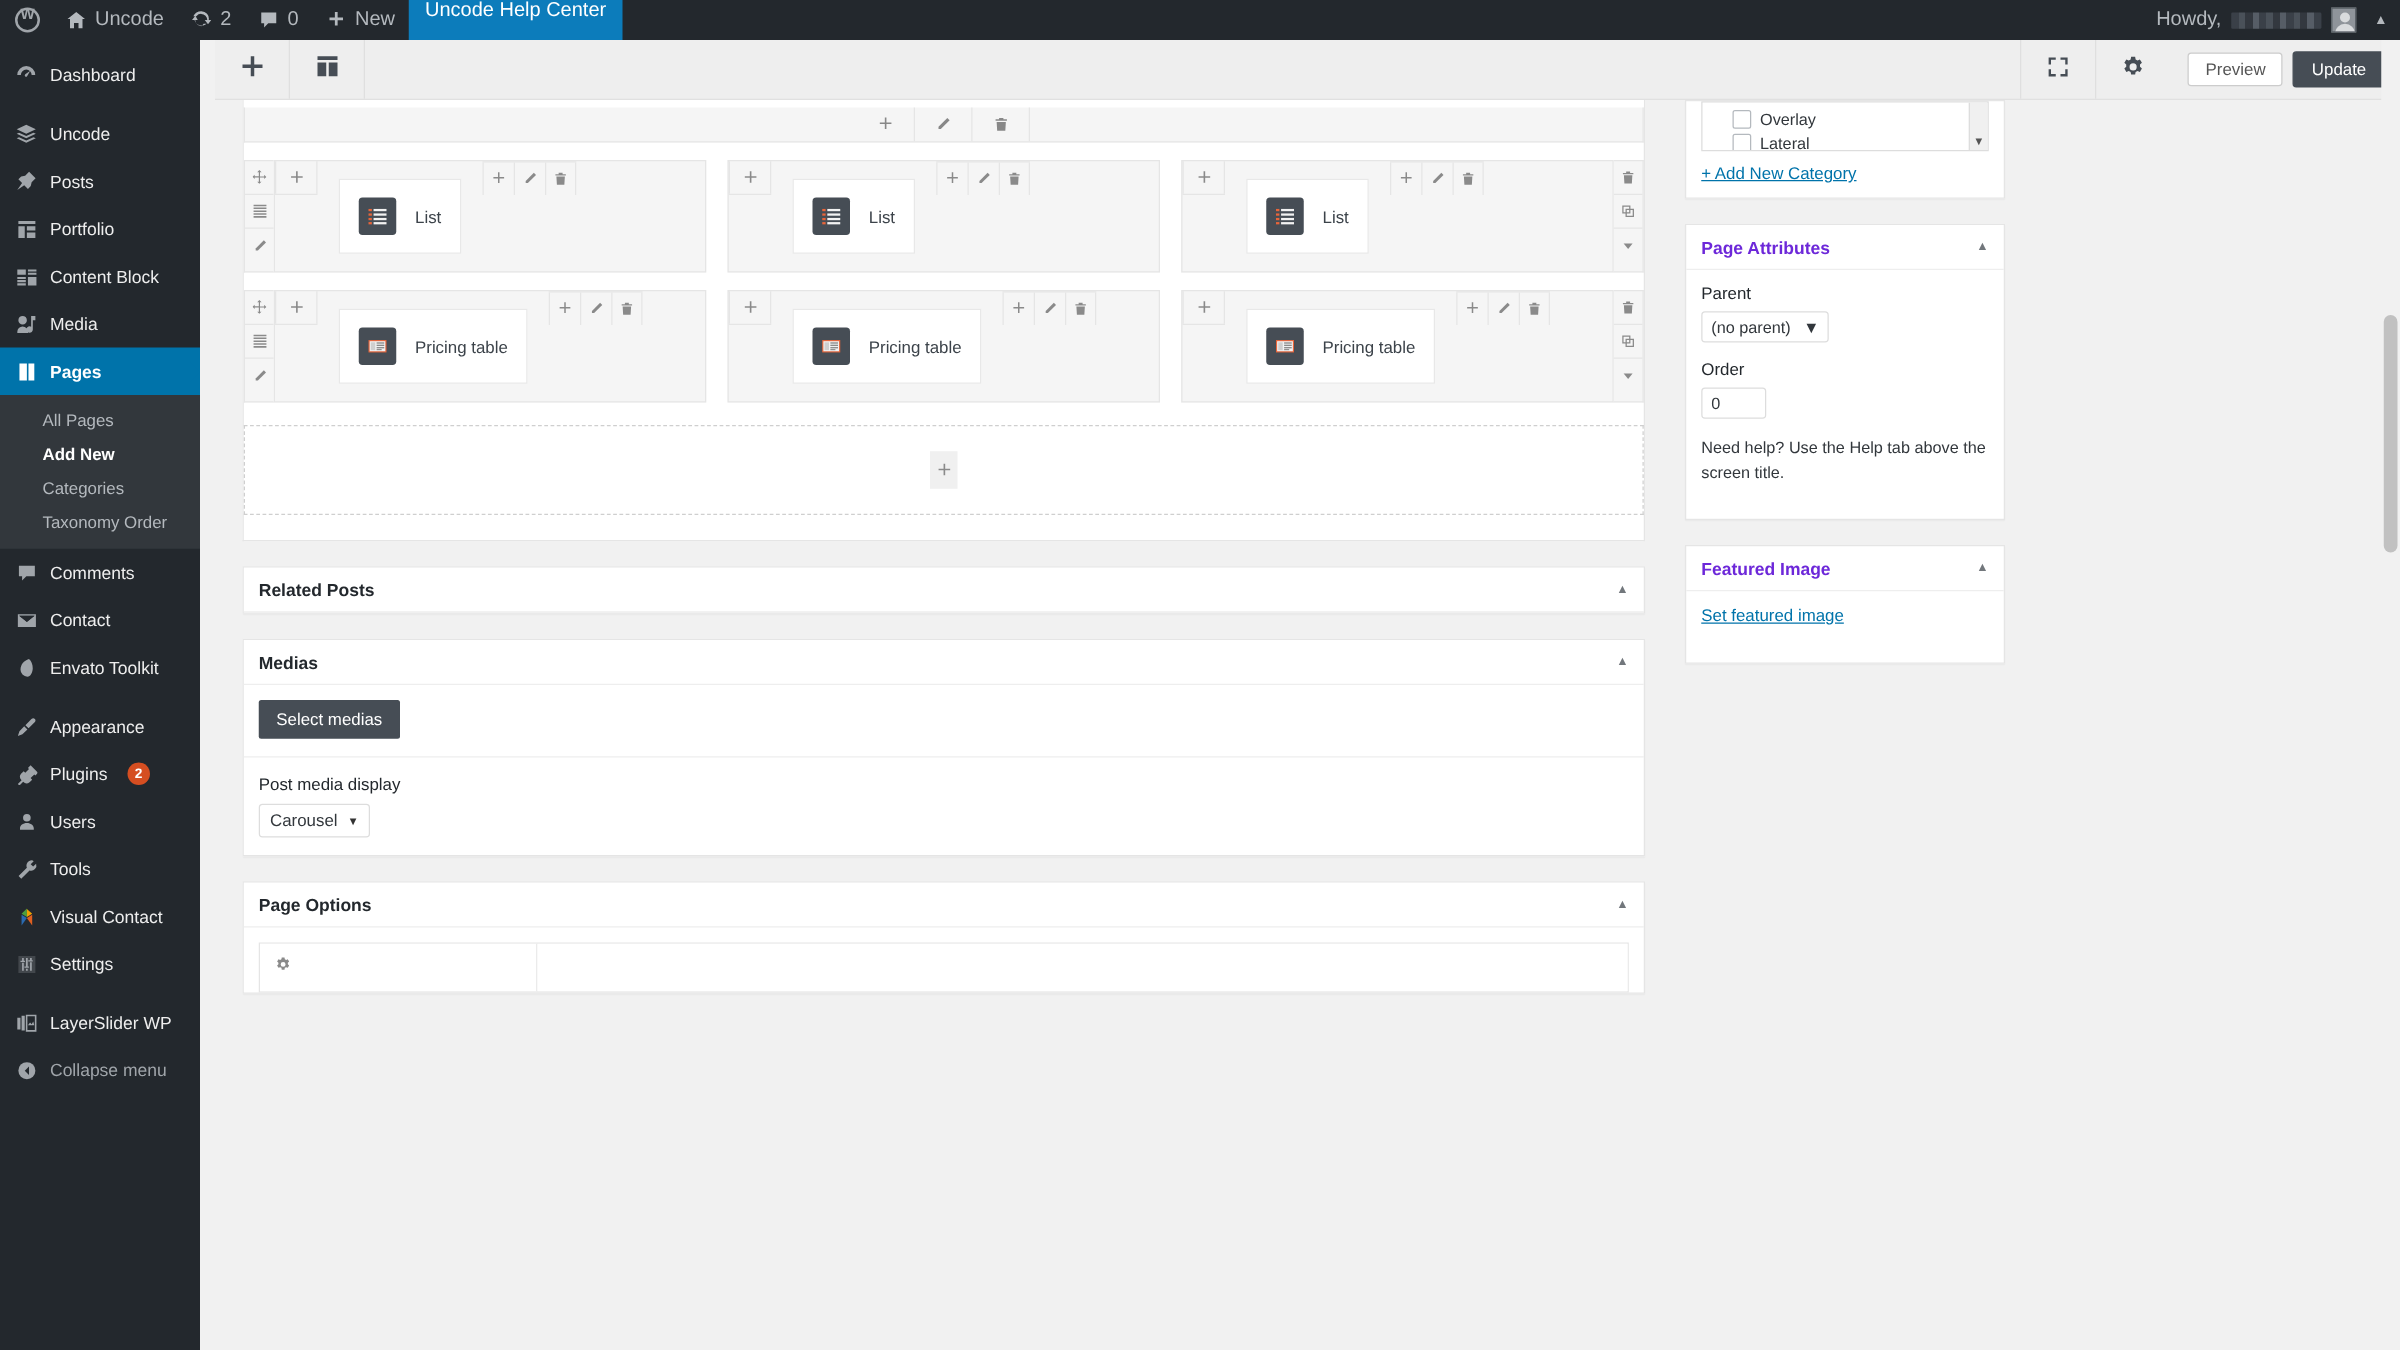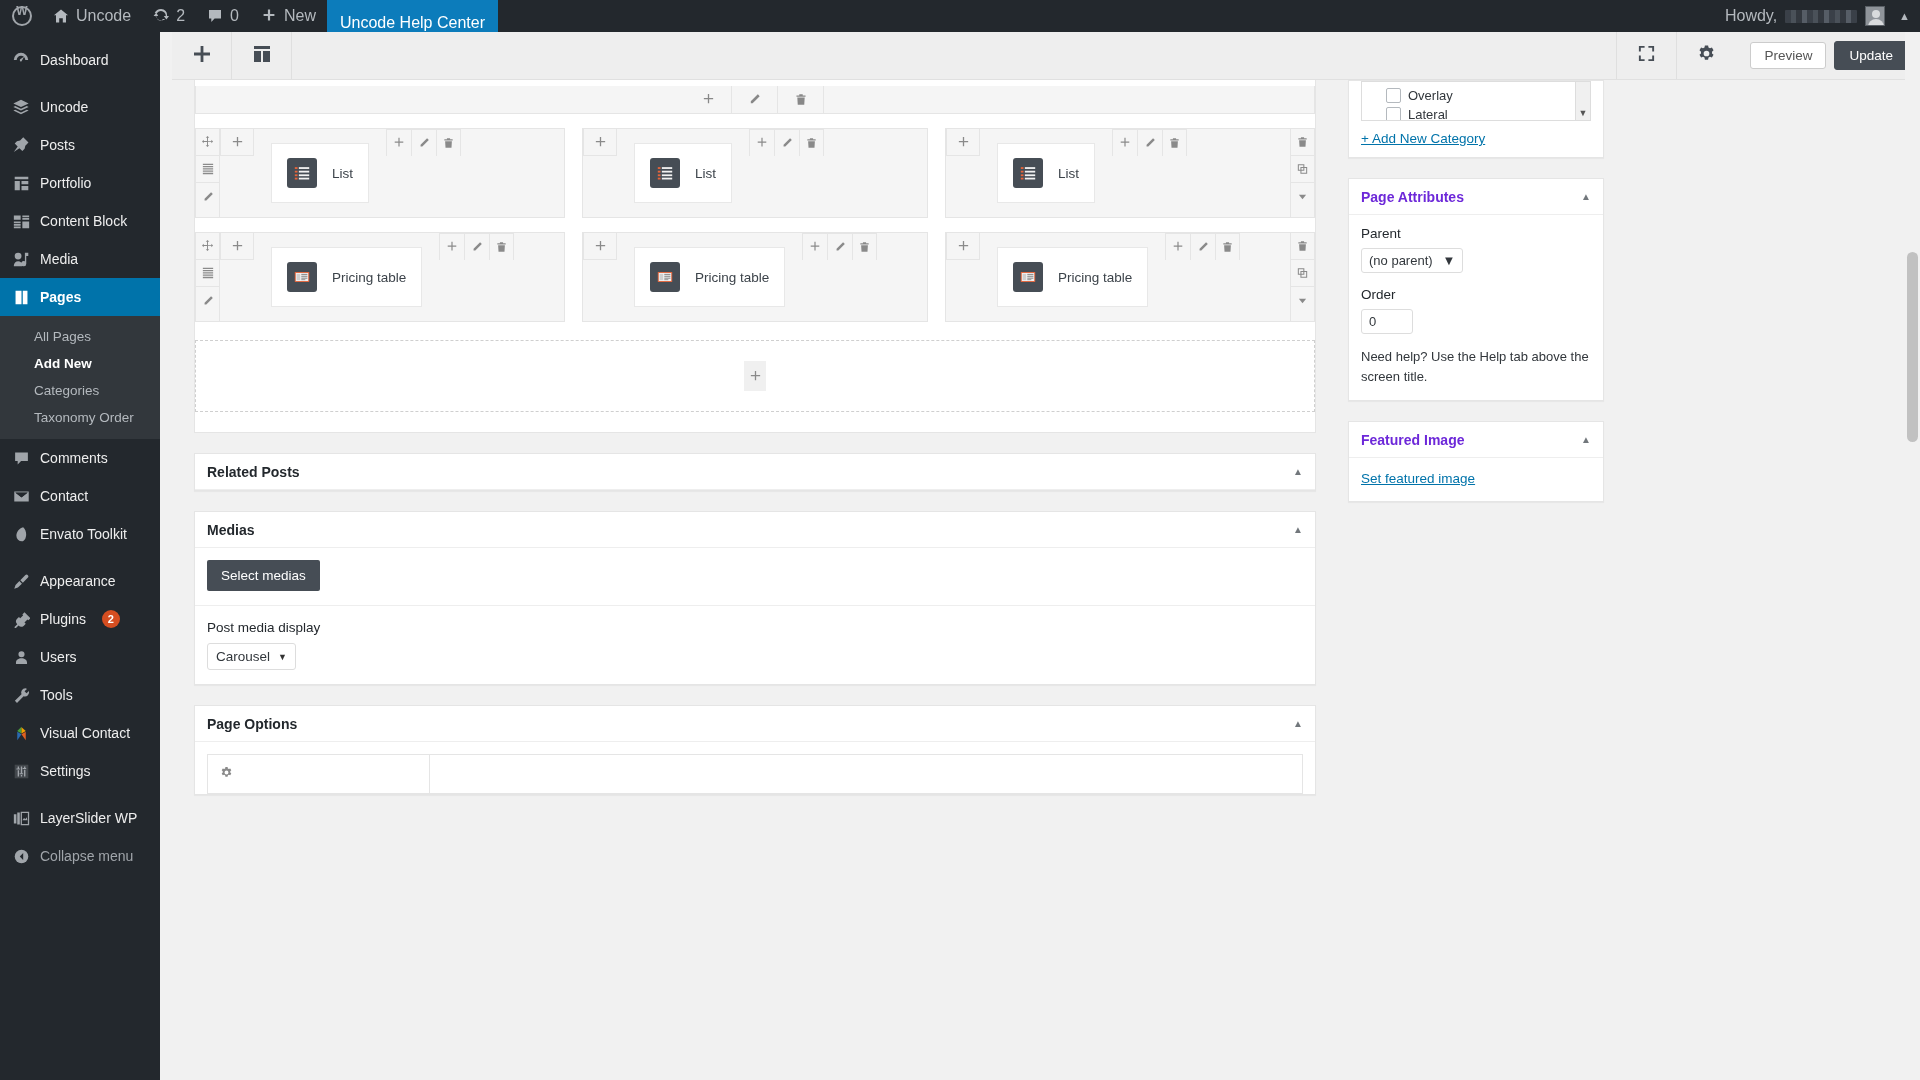--- a/index.html
+++ b/index.html
@@ -17,21 +17,21 @@
     background: #23282d; color: #b4b9be;
     display: flex; align-items: stretch; font-size: 16px; z-index: 100;
   }
   .ab-item {
     display: flex; align-items: center; gap: 7px;
     padding: 0 11px; color: #b4b9be; cursor: pointer; white-space: nowrap;
   }
   .ab-logo { padding: 0 10px 0 12px; }
   .ab-active {
     background: #0c7cbb; color: #fff; padding: 0 13px;
-    display: flex; align-items: flex-end;
+    display: flex; align-items: flex-start;
   }
   .ab-right { margin-left: auto; display: flex; align-items: center; }
   .howdy { display: flex; align-items: center; gap: 8px; padding: 0 10px 0 0; color: #b4b9be; }
   .howdy-redact {
     display: inline-block; width: 72px; height: 13px;
     background: repeating-linear-gradient(90deg,#3a4048 0 6px,#4a5159 6px 11px,#33383f 11px 17px,#565d66 17px 22px);
     border-radius: 1px;
   }
   .avatar-box {
     width: 20px; height: 20px; background: #8f949a;
@@ -284,21 +284,21 @@
   .cat-sb-arrow { font-size: 9px; color: #555; }
   .add-cat-link {
     display: inline-block; color: #0073aa; font-size: 13.5px;
     text-decoration: underline; cursor: pointer; margin-top: 10px;
   }
   .side-head {
     height: 36px; border-bottom: 1px solid #eee;
     display: flex; align-items: center; padding: 0 12px; cursor: pointer;
   }
   .side-title { font-size: 14px; font-weight: 600; color: #6d28d9; }
-  .side-body { padding: 11px 12px 14px; }
+  .side-body { padding: 11px 12px 28px; }
   .side-label { font-size: 13.5px; color: #23282d; margin-bottom: 7px; }
   .sel-sm {
     display: inline-flex; align-items: center; justify-content: space-between; gap: 10px;
     border: 1px solid #ddd; background: #fff; color: #32373c;
     font-size: 13px; padding: 4px 7px; border-radius: 3px; cursor: pointer; min-width: 88px;
   }
   .inp-sm {
     border: 1px solid #ddd; background: #fff; color: #32373c;
     font-size: 13px; padding: 4px 7px; border-radius: 3px; width: 52px;
     font-family: "Liberation Sans", sans-serif;

